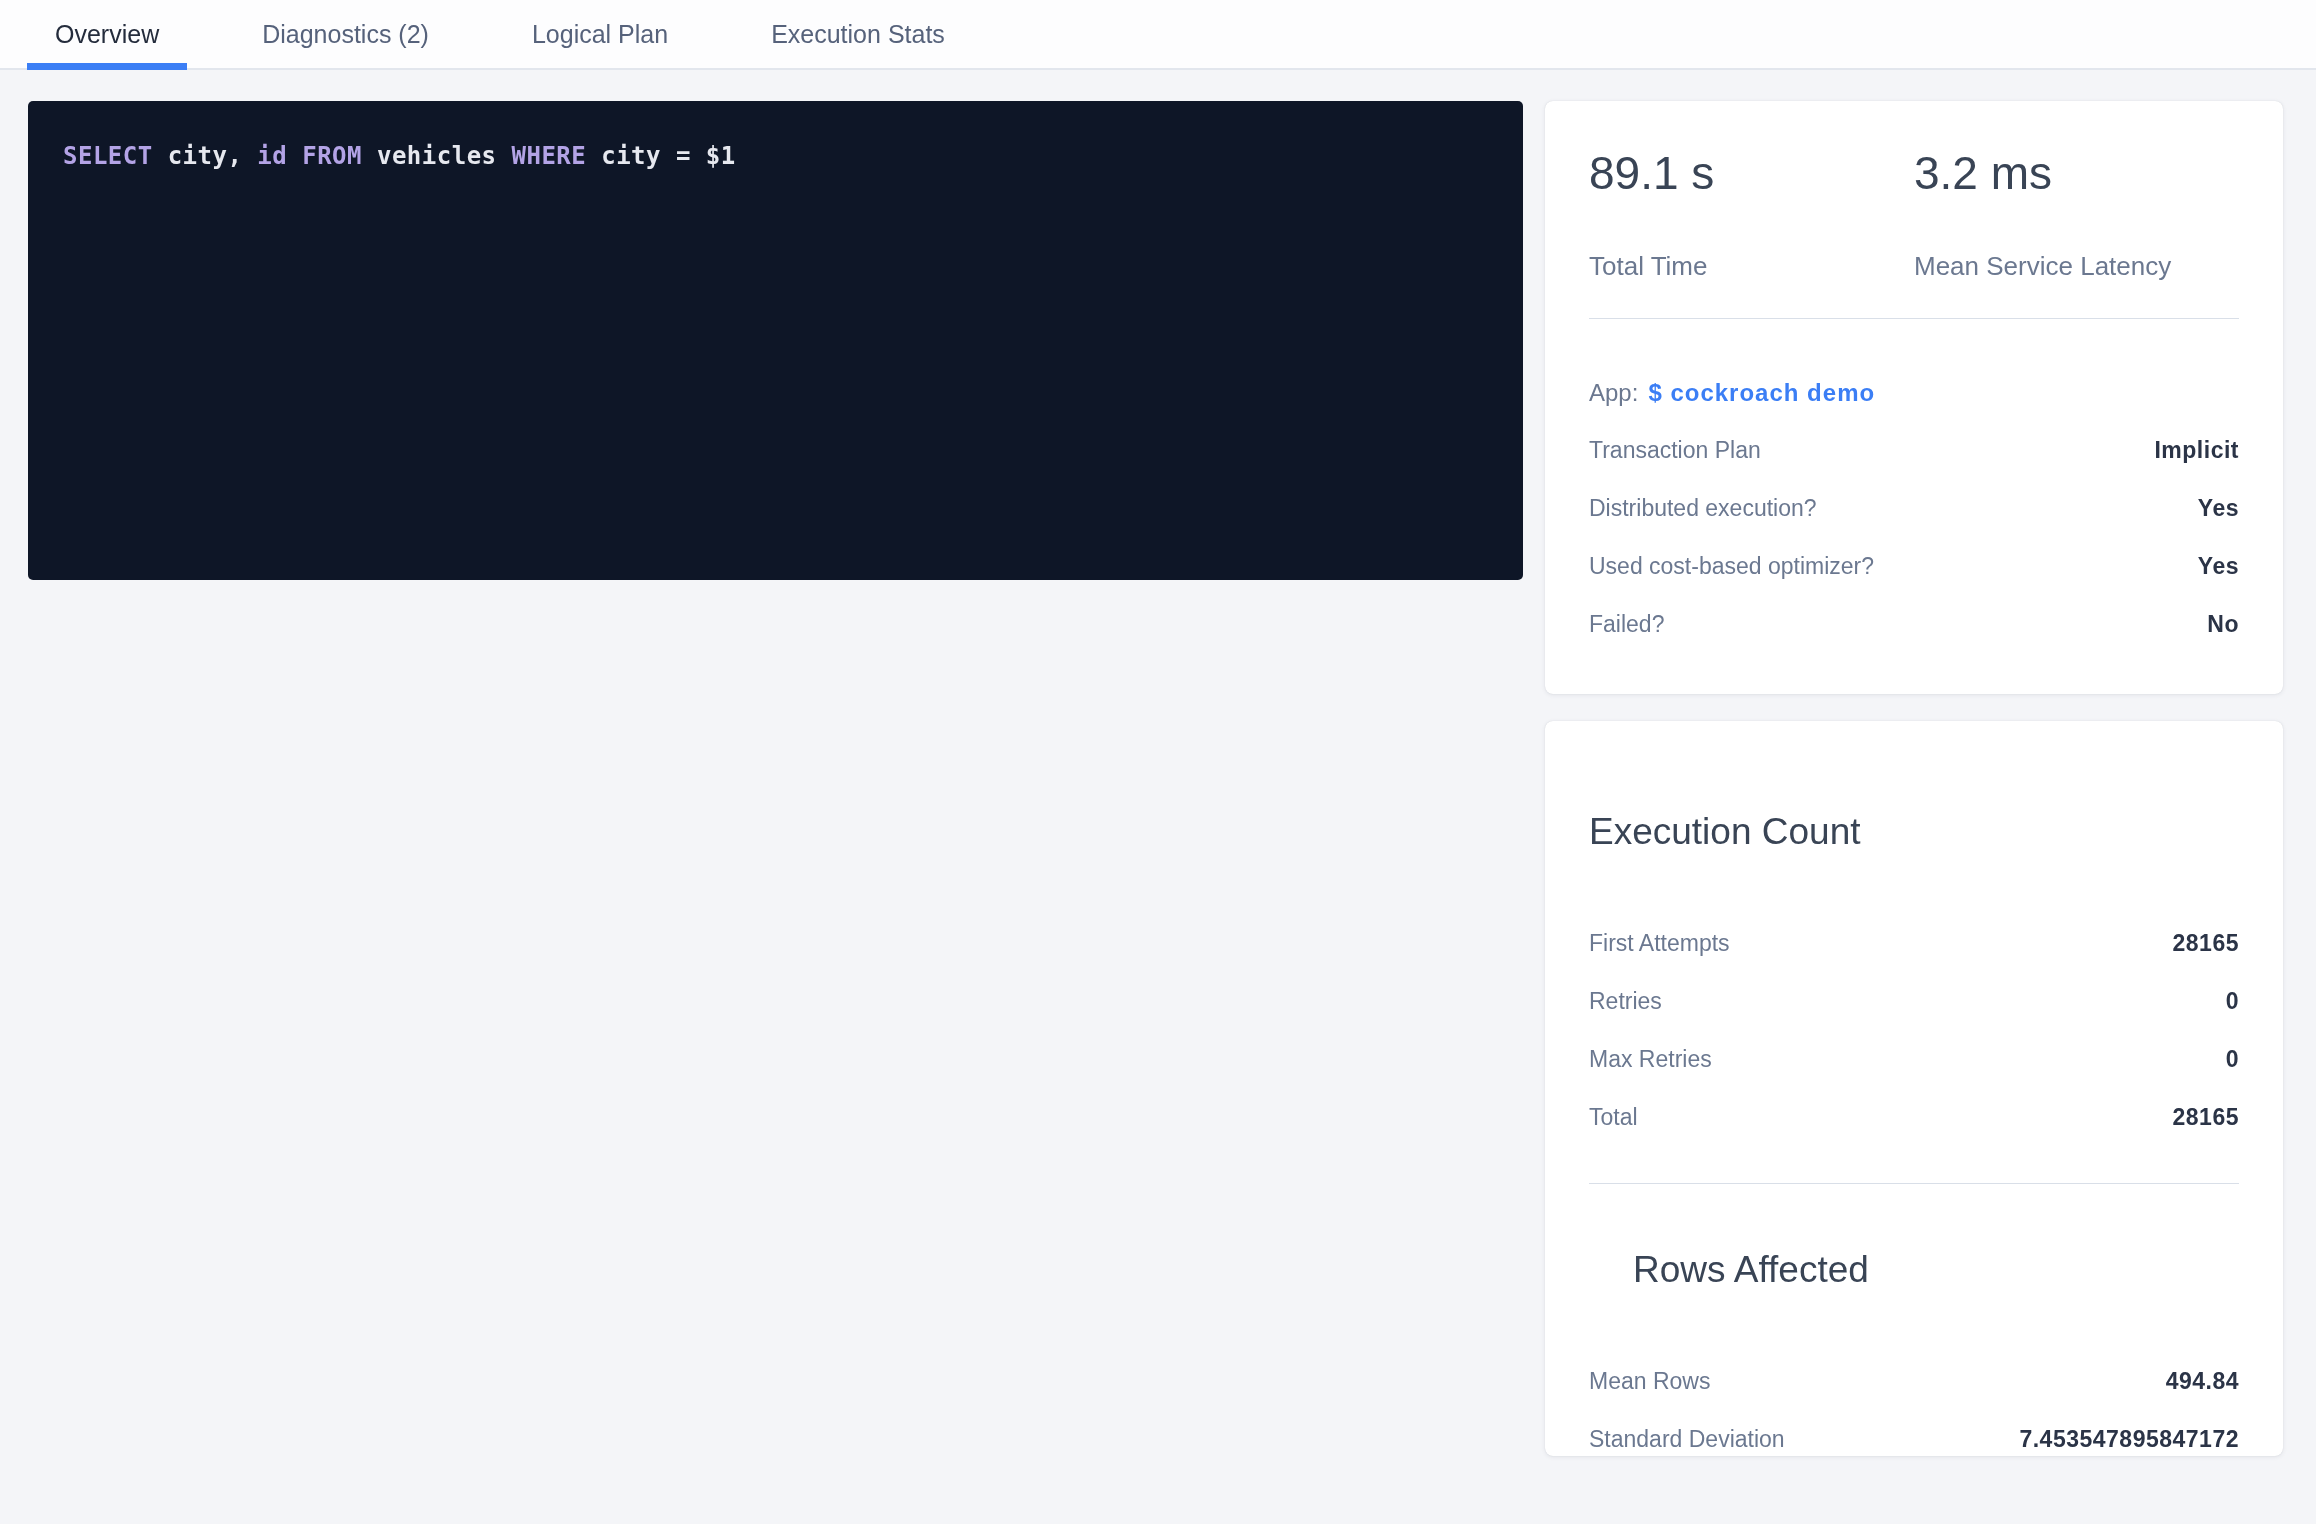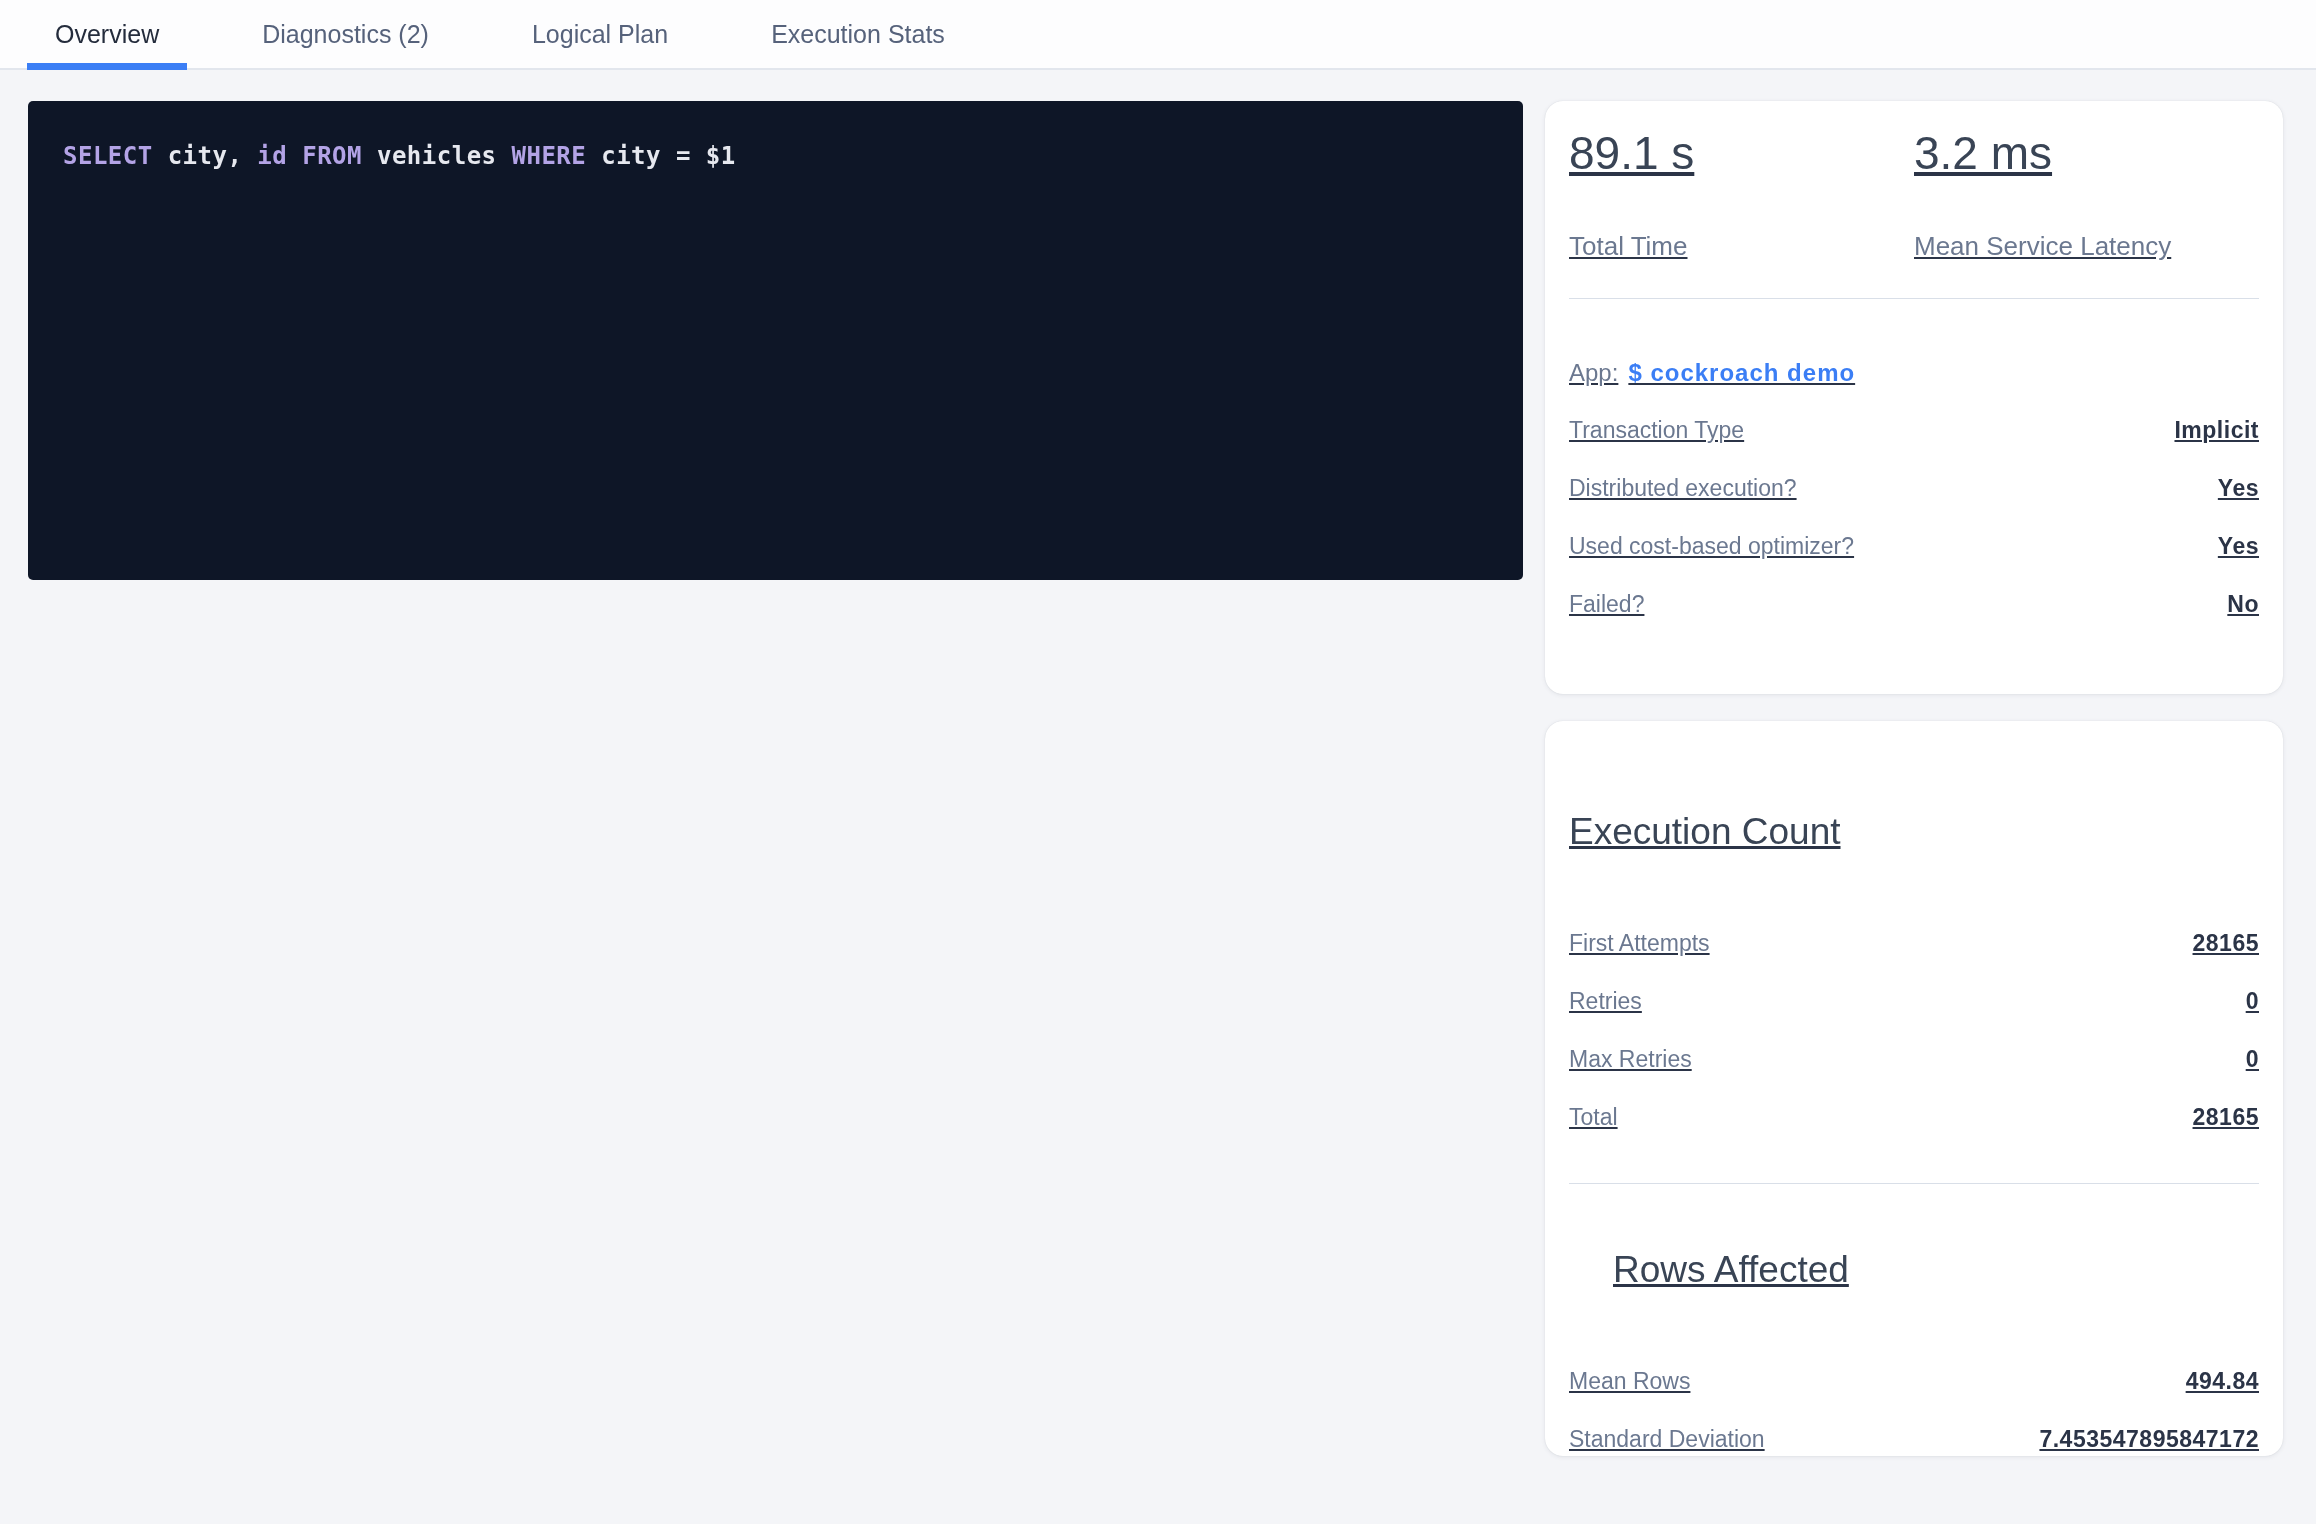--- a/index.html
+++ b/index.html
@@ -60,25 +60,24 @@
   .sql{
     font-family:"DejaVu Sans Mono","Liberation Mono",monospace;
     font-weight:bold;font-size:24px;line-height:1.3;letter-spacing:0.5px;
     color:var(--sql-text);white-space:pre-wrap;
   }
   .tok-kw{color:var(--sql-keyword);}
   .tok-pl{color:var(--sql-text);}
   .right-col{flex:1;display:flex;flex-direction:column;}
   .card{
     background:var(--card-bg);
-    border-radius:18px;
+    border-radius:8px;
     box-shadow:0 1px 4px rgba(57,68,85,0.10), 0 0 1px rgba(57,68,85,0.18);
-    padding:24px;
+    padding:44px;
     overflow:hidden;
-    text-decoration:underline;
   }
   .card-summary{height:593px;}
   .card-exec{height:735px;margin-top:27px;padding-top:0;}
   
   .stats-row{display:flex;}
   .stat{flex:1;}
   .stat-value{
     font-size:46px;line-height:1.22;color:var(--heading-dark);
   }
   .stat-label{
@@ -143,21 +142,21 @@
             <div class="stat-label">Mean Service Latency</div>
           </div>
         </div>
       <hr class="divider">
       <div class="app-row">
         <span class="app-label">App:</span>
         <a class="app-link">$ cockroach demo</a>
       </div>
       <div class="rows" id="summary-rows">
           <div class="row">
-            <span class="row-label">Transaction Type</span>
+            <span class="row-label">Transaction Plan</span>
             <span class="row-value">Implicit</span>
           </div>
           <div class="row">
             <span class="row-label">Distributed execution?</span>
             <span class="row-value">Yes</span>
           </div>
           <div class="row">
             <span class="row-label">Used cost-based optimizer?</span>
             <span class="row-value">Yes</span>
           </div>

